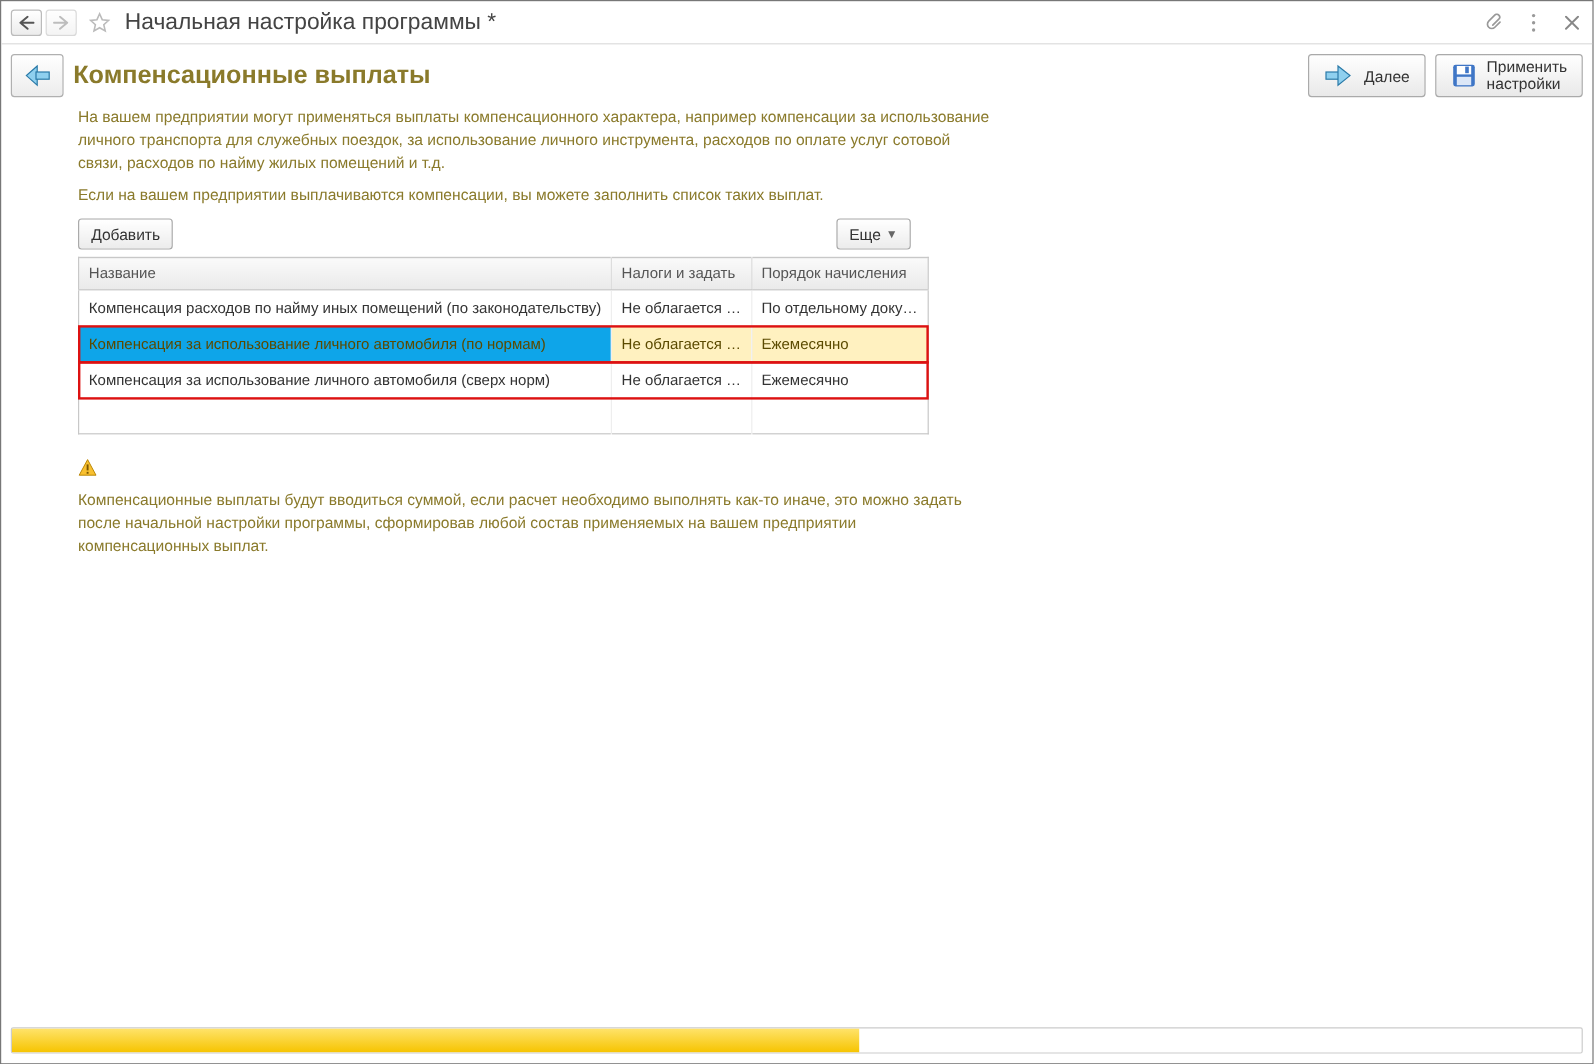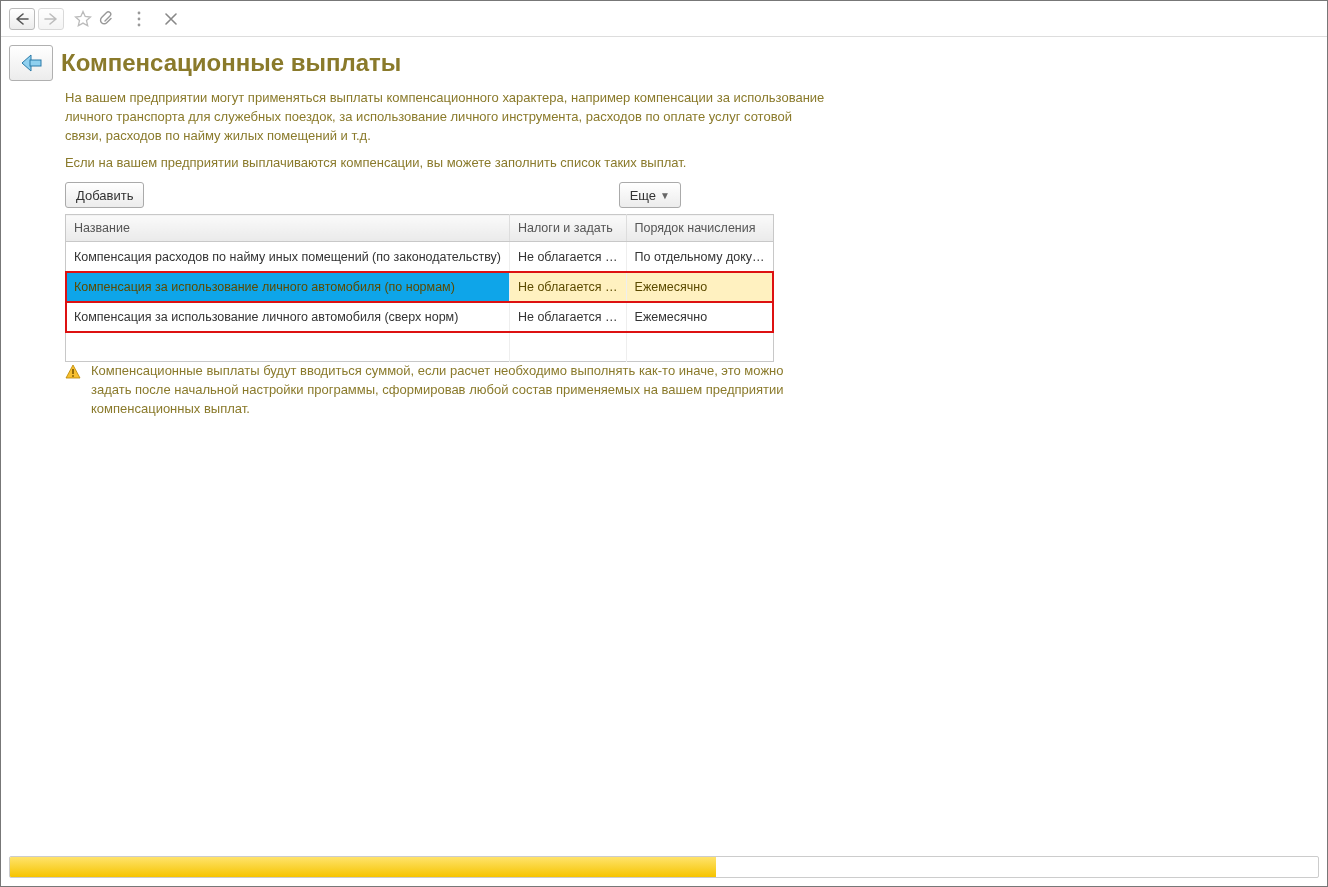--- a/index.html
+++ b/index.html
@@ -52,21 +52,21 @@
   }
   .back-big {
     width:44px; height:36px;
     border:1px solid #b0b0b0;
     border-radius:3px;
     background: linear-gradient(#fff,#ececec);
     display:flex; align-items:center; justify-content:center;
     cursor:pointer;
   }
   .panel-title {
-    font-size:24px;
+    font-size:21px;
     color:#8a7a2b;
     font-weight:bold;
     flex:1;
   }
   .header-btns { display:flex; gap:8px; }
   .btn3d {
     border:1px solid #aaa;
     border-radius:3px;
     background: linear-gradient(#fff,#e9e9e9);
     padding: 4px 12px;
@@ -79,21 +79,21 @@
   .btn3d .lbl2 { display:flex; flex-direction:column; line-height:1.1; }
   
   .body-inner { padding-left:56px; max-width: 820px;}
   .intro { color:#8a7a2b; line-height:1.45; margin-bottom:10px; }
   .intro p { margin: 0 0 8px 0; }
   
   .toolbar-row {
     display:flex;
     align-items:center;
     margin-bottom:6px;
-    width:616px;
+    width:694px;
   }
   .btn-small {
     border:1px solid #aaa;
     border-radius:3px;
     background: linear-gradient(#fff,#ececec);
     padding: 3px 10px;
     cursor:pointer;
     font-size:13px;
     height:26px;
     display:flex; align-items:center; gap:4px;
@@ -135,21 +135,23 @@
     outline-offset: -1px;
   }
   tr.selected td { color:#5b4a00; }
   tr.selected td.col-name { background:#0ea5e9; }
   tr.selected td.col-tax, tr.selected td.col-order { background:#fff1c0; }
   .grid .pad-row td{height:30px;}
   
   .warn-block {
     display:flex;
     gap:10px;
+    margin-top:18px;
     width:750px;
+    flex-direction:column;
   }
   .warn-icon { flex:none; width:16px; height:16px; margin-top:2px;}
   .warn-text { color:#8a7a2b; line-height:1.45; }
   
   
   .progress-wrap {
     padding:8px;
   }
   .progress {
     height:22px;
@@ -179,20 +181,21 @@
   <div class="nav-btn disabled">
     <svg width="14" height="12">
         <path d="M6 1 L12 6 L6 11 M12 6 H1" stroke="#888" stroke-width="1.6" fill="none" stroke-linecap="round" stroke-linejoin="round"></path>
       </svg>
   </div>
   <div class="star-btn">
     <svg width="18" height="18">
         <path d="M9 1.5 L11.2 6.4 L16.5 7 L12.5 10.6 L13.7 15.8 L9 13.1 L4.3 15.8 L5.5 10.6 L1.5 7 L6.8 6.4 Z" fill="none" stroke="#bbb" stroke-width="1.3"></path>
       </svg>
   </div>
+  <div class="topbar-title">Начальная настройка программы *</div>
   <div class="topbar-right">
     <div class="topbar-icon">
       <svg width="16" height="16">
           <path d="M6 10 L11 5 A2.4 2.4 0 0 0 7.6 1.6 L2.6 6.6 A3.6 3.6 0 0 0 7.7 11.7 L12 7.4" stroke="#999" stroke-width="1.4" fill="none" stroke-linecap="round"></path>
         </svg>
     </div>
     <div class="topbar-icon">
       <svg width="4" height="16">
           <circle cx="2" cy="2" r="1.4" fill="#999"></circle>
           <circle cx="2" cy="8" r="1.4" fill="#999"></circle>
@@ -210,20 +213,41 @@
 <div class="content">
 
   <div class="panel-header">
     <div class="back-big">
       <svg width="28" height="22">
         <path d="M14 3 L5 11 L14 19 Z" fill="#8fd0ef" stroke="#2a7aa8" stroke-width="1"></path>
         <rect x="13" y="8" width="11" height="6" fill="#8fd0ef" stroke="#2a7aa8" stroke-width="1"></rect>
       </svg>
     </div>
     <div class="panel-title">Компенсационные выплаты</div>
+    <div class="header-btns">
+      <div class="btn3d">
+        <svg width="26" height="20">
+          <rect x="2" y="7" width="11" height="6" fill="#8fd0ef" stroke="#2a7aa8" stroke-width="1"></rect>
+          <path d="M12 2 L22 10 L12 18 Z" fill="#8fd0ef" stroke="#2a7aa8" stroke-width="1"></path>
+        </svg>
+        <span>Далее</span>
+      </div>
+      <div class="btn3d">
+        <svg width="22" height="22">
+          <rect x="2" y="2" width="18" height="18" rx="2" fill="#3f76c6"></rect>
+          <rect x="5" y="3" width="12" height="7" fill="#fff"></rect>
+          <rect x="12" y="3.5" width="3" height="5.5" fill="#3f76c6"></rect>
+          <rect x="5" y="12" width="12" height="7" fill="#dce7f7"></rect>
+        </svg>
+        <span class="lbl2">
+          <span>Применить</span>
+          <span>настройки</span>
+        </span>
+      </div>
+    </div>
   </div>
 
   <div class="body-inner">
     <div class="intro">
       <p>На вашем предприятии могут применяться выплаты компенсационного характера, например компенсации за использование личного транспорта для служебных поездок, за использование личного инструмента, расходов по оплате услуг сотовой связи, расходов по найму жилых помещений и т.д.</p>
       <p>Если на вашем предприятии выплачиваются компенсации, вы можете заполнить список таких выплат.</p>
     </div>
 
     <div class="toolbar-row">
       <div class="btn-small">

